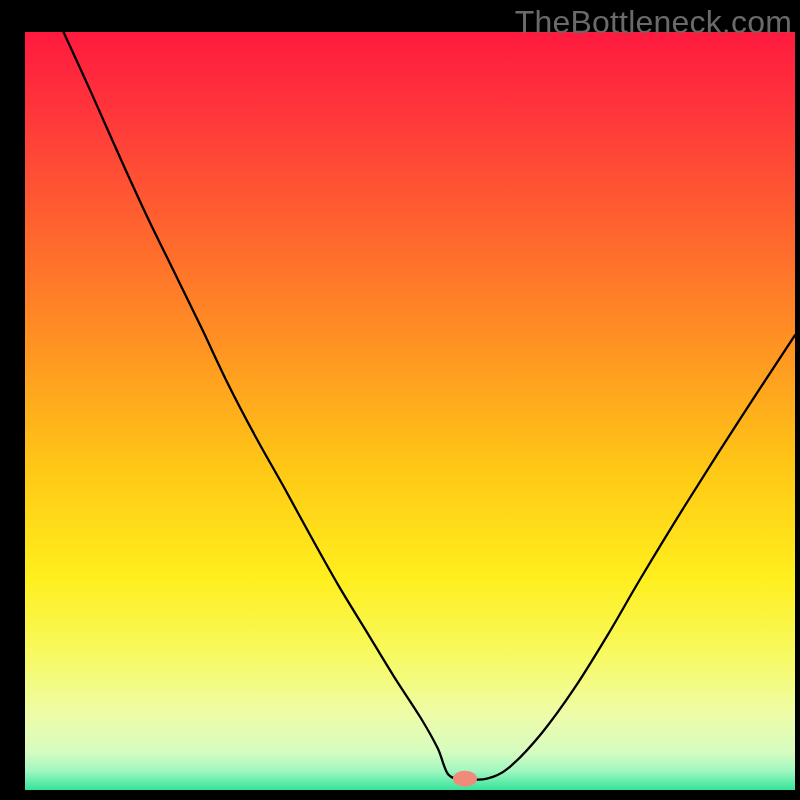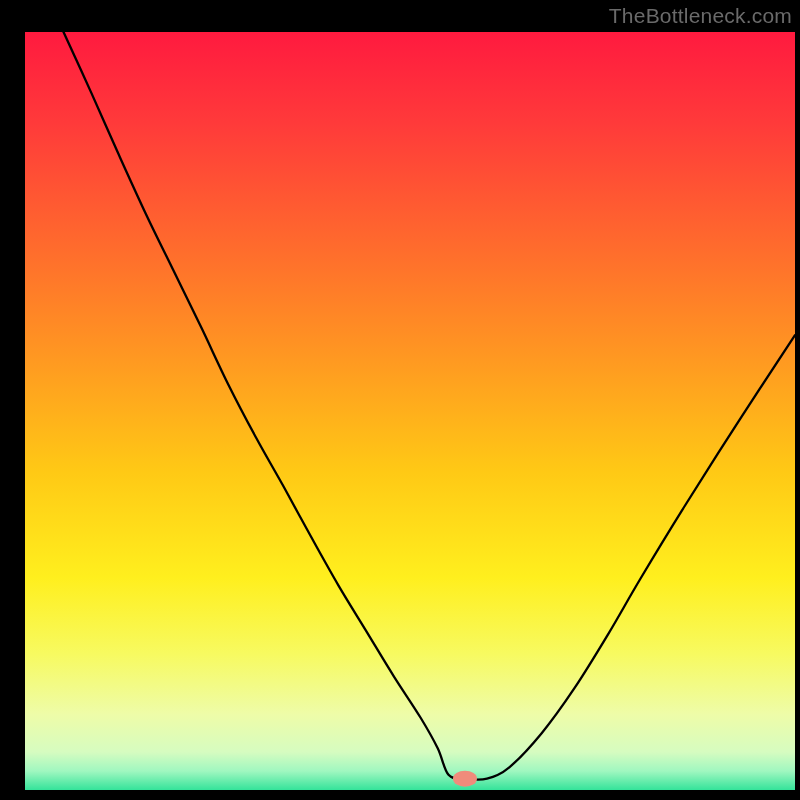--- a/index.html
+++ b/index.html
@@ -13,21 +13,21 @@
   }
   .chart-wrap {
     position: relative;
     width: 800px;
     height: 800px;
   }
   .watermark {
     position: absolute;
     top: 4px;
     right: 8px;
-    font-size: 21px;
+    font-size: 32px;
     font-weight: 500;
     color: #6a6a6a;
     z-index: 5;
     letter-spacing: 0.2px;
   }
   svg.plot {
     position: absolute;
     inset: 0;
     width: 800px;
     height: 800px;

